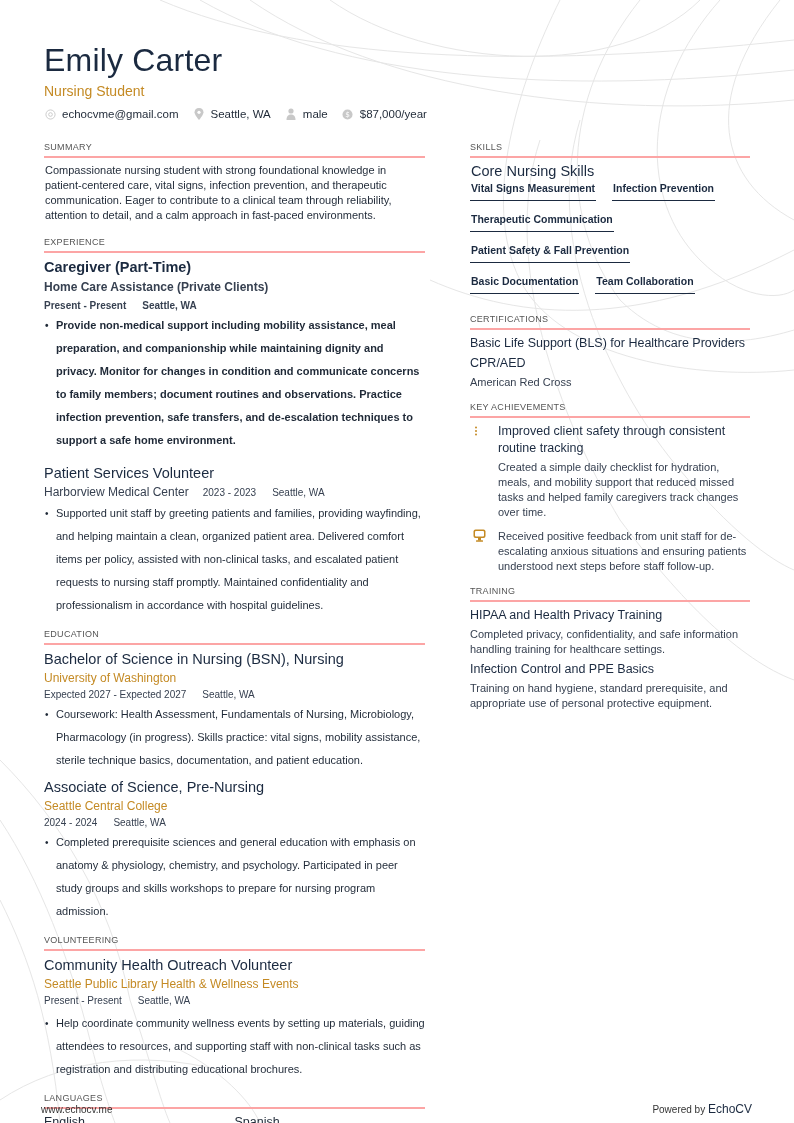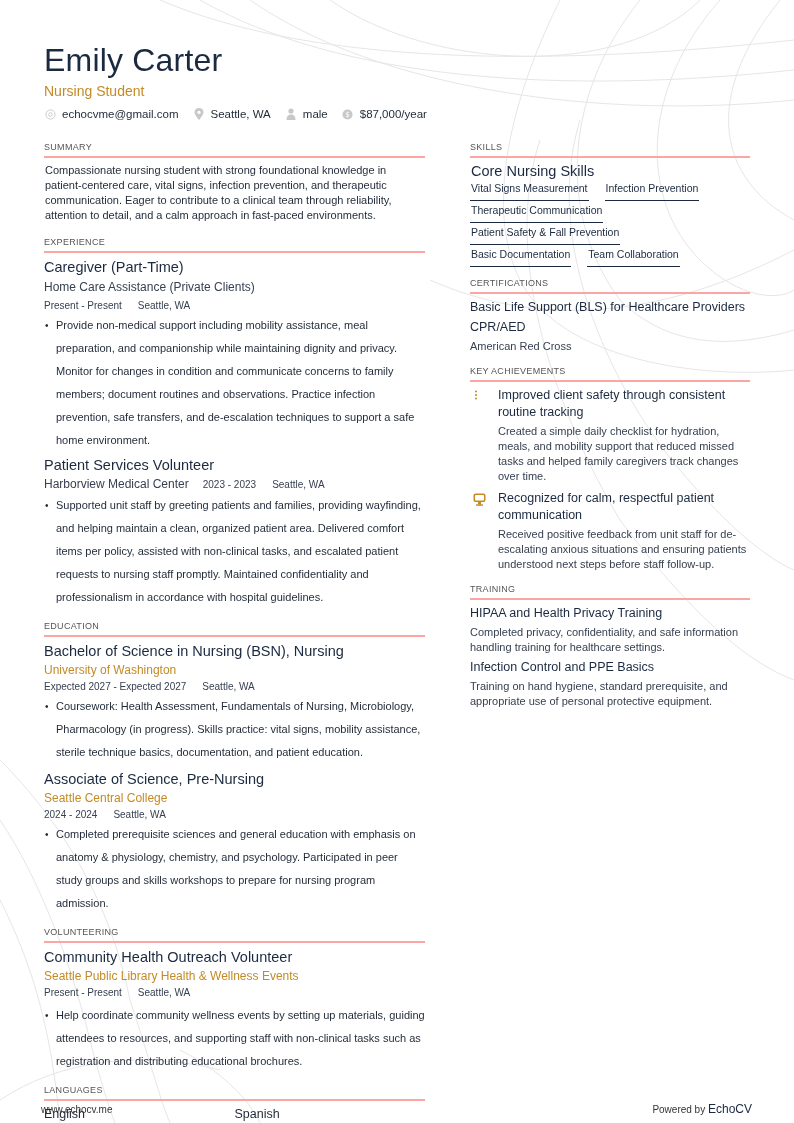--- a/index.html
+++ b/index.html
@@ -41,21 +41,21 @@
   .lang { width: 195px; }
   .lang-name { font-size: 12.5px; color: #1f2937; line-height: 17px; }
   .lang-row { display: flex; align-items: center; font-style: italic; }
   .lang-level { font-size: 10px; color: #1f2937; margin-right: 6px; }
   .bar { width: 65px; height: 12px; border-radius: 6px; background: #f3e6d0; position: relative; overflow: hidden; }
   .bar-fill { position: absolute; left: 0; top: 0; bottom: 0; border-radius: 6px; background: #c48a24; }
 
   
   .skill-group { font-size: 14.5px; color: #1b2a40; margin: 2px 0 3px 1px; }
   .skill-tags { display: flex; flex-wrap: wrap; }
-  .skill-tag { font-size: 10.5px; font-weight: 400; color: #1b2a40; padding: 0 1px 6px 1px; border-bottom: 1.5px solid #1b2a40; margin-right: 16px; margin-bottom: 3px; white-space: nowrap; }
+  .skill-tag { font-size: 10.5px; font-weight: 700; color: #1b2a40; padding: 0 1px 6px 1px; border-bottom: 1.5px solid #1b2a40; margin-right: 16px; margin-bottom: 12px; white-space: nowrap; }
 
   
   .cert-name { font-size: 12.5px; color: #1b2a40; line-height: 17px; margin-top: 3px; }
   .cert-org { font-size: 11px; color: #374151; line-height: 16px; margin-top: 2px; margin-bottom: 4px; }
 
   
   .ach { display: flex; margin-top: 4px; margin-bottom: 6px; }
   .ach-icon { width: 28px; flex: none; display: flex; justify-content: flex-start; padding-left: 3px; padding-top: 3px; color: #c48a24; }
   .ach-title { font-size: 12.5px; color: #1b2a40; line-height: 17px; }
   .ach-desc { font-size: 11px; color: #374151; line-height: 15px; margin-top: 3px; }
@@ -138,21 +138,21 @@
   <div class="col-left">
 
     <div class="section">
       <div class="section-title">SUMMARY</div>
       <div class="summary-text">Compassionate nursing student with strong foundational knowledge in patient-centered care, vital signs, infection prevention, and therapeutic communication. Eager to contribute to a clinical team through reliability, attention to detail, and a calm approach in fast-paced environments.</div>
     </div>
 
     <div class="section" style="margin-bottom:12px;">
       <div class="section-title">EXPERIENCE</div>
 
-      <div style="margin-bottom:4px;">
+      <div style="margin-bottom:12px;font-weight:bold;">
         <div class="entry-title">Caregiver (Part-Time)</div>
         <div class="entry-sub" style="margin-top:1px;">Home Care Assistance (Private Clients)</div>
         <div class="meta" style="margin-top:2px;">
           <span class="date">Present - Present</span>
           <span>Seattle, WA</span>
         </div>
         <ul class="bullets">
           <li>Provide non-medical support including mobility assistance, meal preparation, and companionship while maintaining dignity and privacy. Monitor for changes in condition and communicate concerns to family members; document routines and observations. Practice infection prevention, safe transfers, and de-escalation techniques to support a safe home environment.</li>
         </ul>
       </div>
@@ -285,21 +285,20 @@
       <div class="ach">
         <div class="ach-icon">
           <svg width="13" height="13" viewBox="0 0 13 13">
               <rect x="0.5" y="0.5" width="12" height="8.5" rx="2" fill="#c48a24"></rect>
               <rect x="2" y="2" width="9" height="5.5" rx="1" fill="#fff"></rect>
               <rect x="5" y="9" width="3" height="2.5" fill="#c48a24"></rect>
               <rect x="3" y="11.3" width="7" height="1.5" rx="0.5" fill="#c48a24"></rect>
             </svg>
         </div>
         <div>
-          <div class="ach-title">Recognized for calm, respectful patient communication</div>
           <div class="ach-desc">Received positive feedback from unit staff for de-escalating anxious situations and ensuring patients understood next steps before staff follow-up.</div>
         </div>
       </div>
     </div>
 
     <div class="section">
       <div class="section-title">TRAINING</div>
       <div>
         <div class="tr-name">HIPAA and Health Privacy Training</div>
         <div class="tr-desc">Completed privacy, confidentiality, and safe information handling training for healthcare settings.</div>

